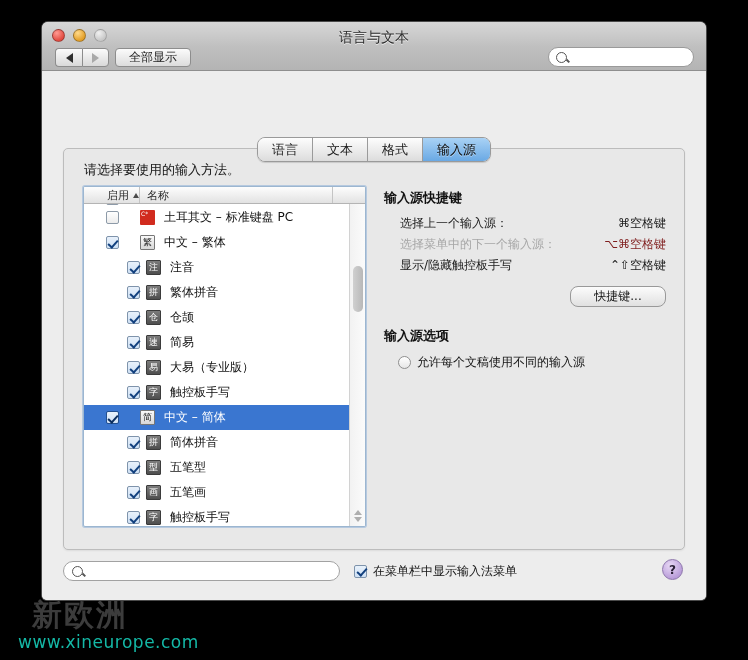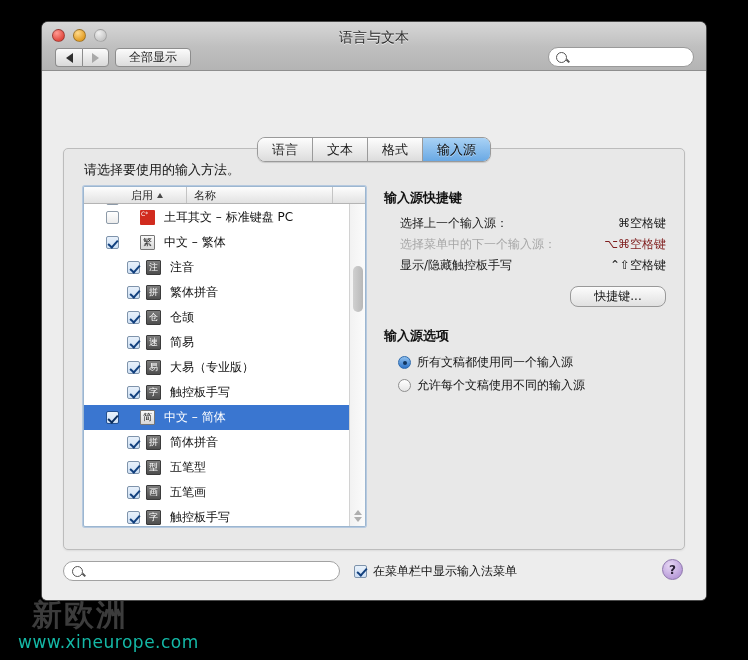--- a/index.html
+++ b/index.html
@@ -248,26 +248,25 @@
     border-bottom: 1px solid #b4b4b4;
     font-size: 11px;
     color: #2a2a2a;
     align-items: center;
     box-sizing: border-box;
   }
   .hcol-enable {
     width: 56px;
     display: flex;
     align-items: center;
-    justify-content: flex-start;
+    justify-content: flex-end;
     gap: 4px;
     border-right: 1px solid #c4c4c4;
     height: 100%;
     box-sizing: border-box;
-    margin-left: 47px;
   }
   .sort-arrow {
     width: 0; height: 0;
     border-left: 3.5px solid transparent;
     border-right: 3.5px solid transparent;
     border-bottom: 5px solid #4a4a4a;
   }
   .hcol-name {
     flex: 1;
     padding-left: 7px;
@@ -770,24 +769,20 @@
             <span class="sc-key">⌃⇧空格键</span>
           </div>
 
           <div class="sc-button-wrap">
             <div class="sc-button">快捷键...</div>
           </div>
 
           <div class="opt-sec">
             <div class="sec-title">输入源选项</div>
             <div class="radio-row">
-              <span class="radio on"></span>
-              <span>所有文稿都使用同一个输入源</span>
-            </div>
-            <div class="radio-row">
               <span class="radio"></span>
               <span>允许每个文稿使用不同的输入源</span>
             </div>
           </div>
         </div>
       </div>
 
       <div class="bottom">
         <div class="bot-search">
           <span class="mag"></span>

